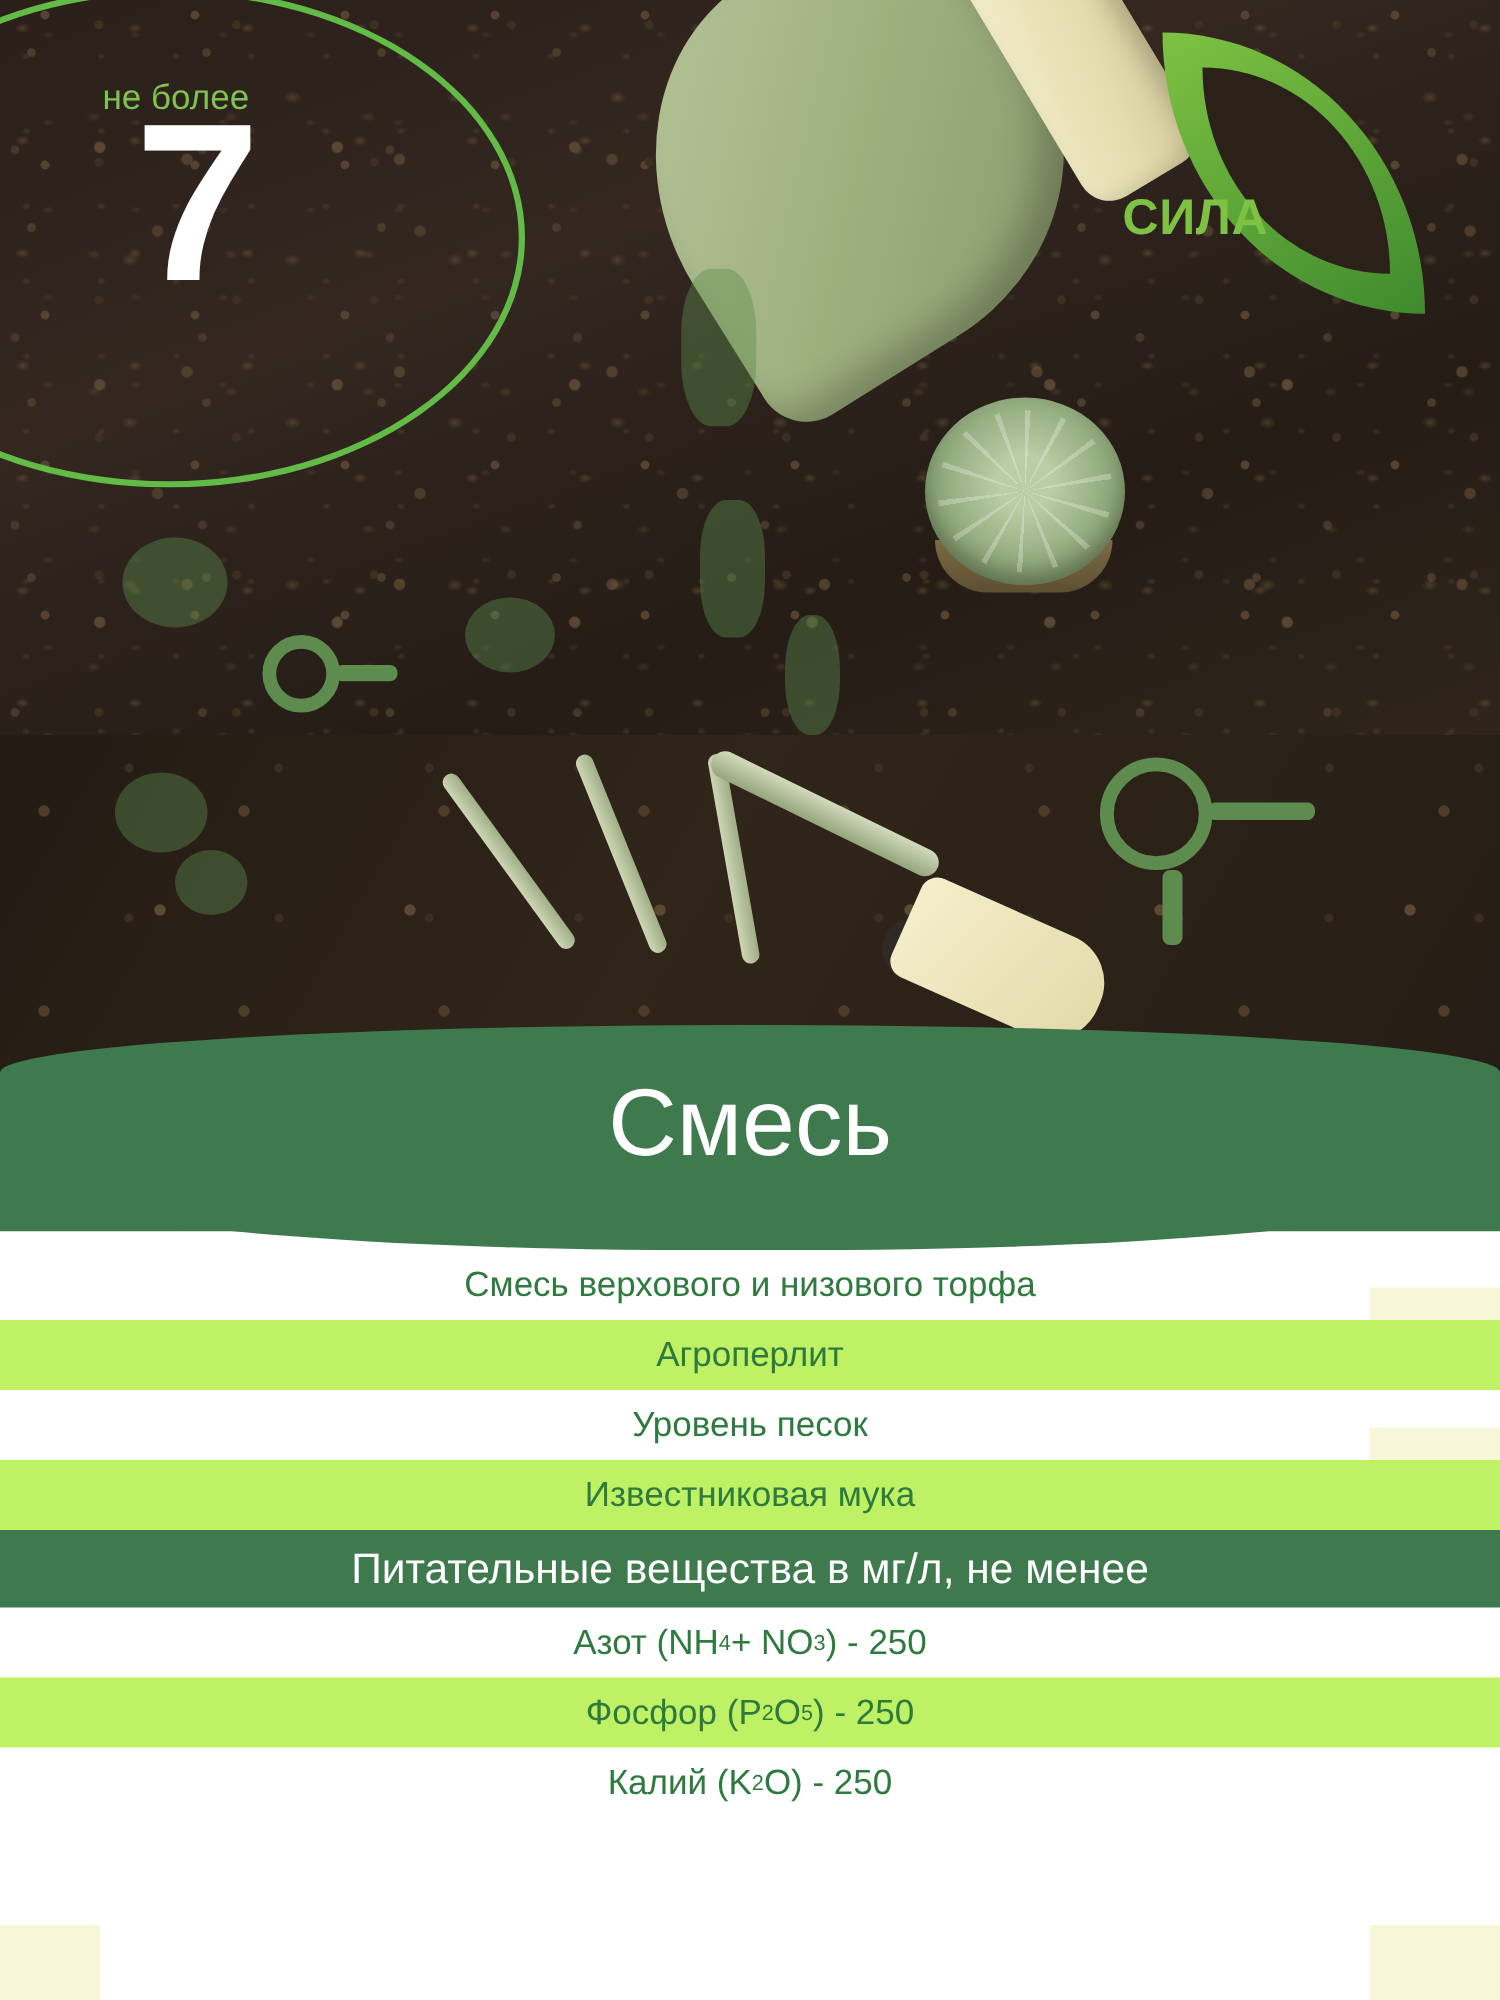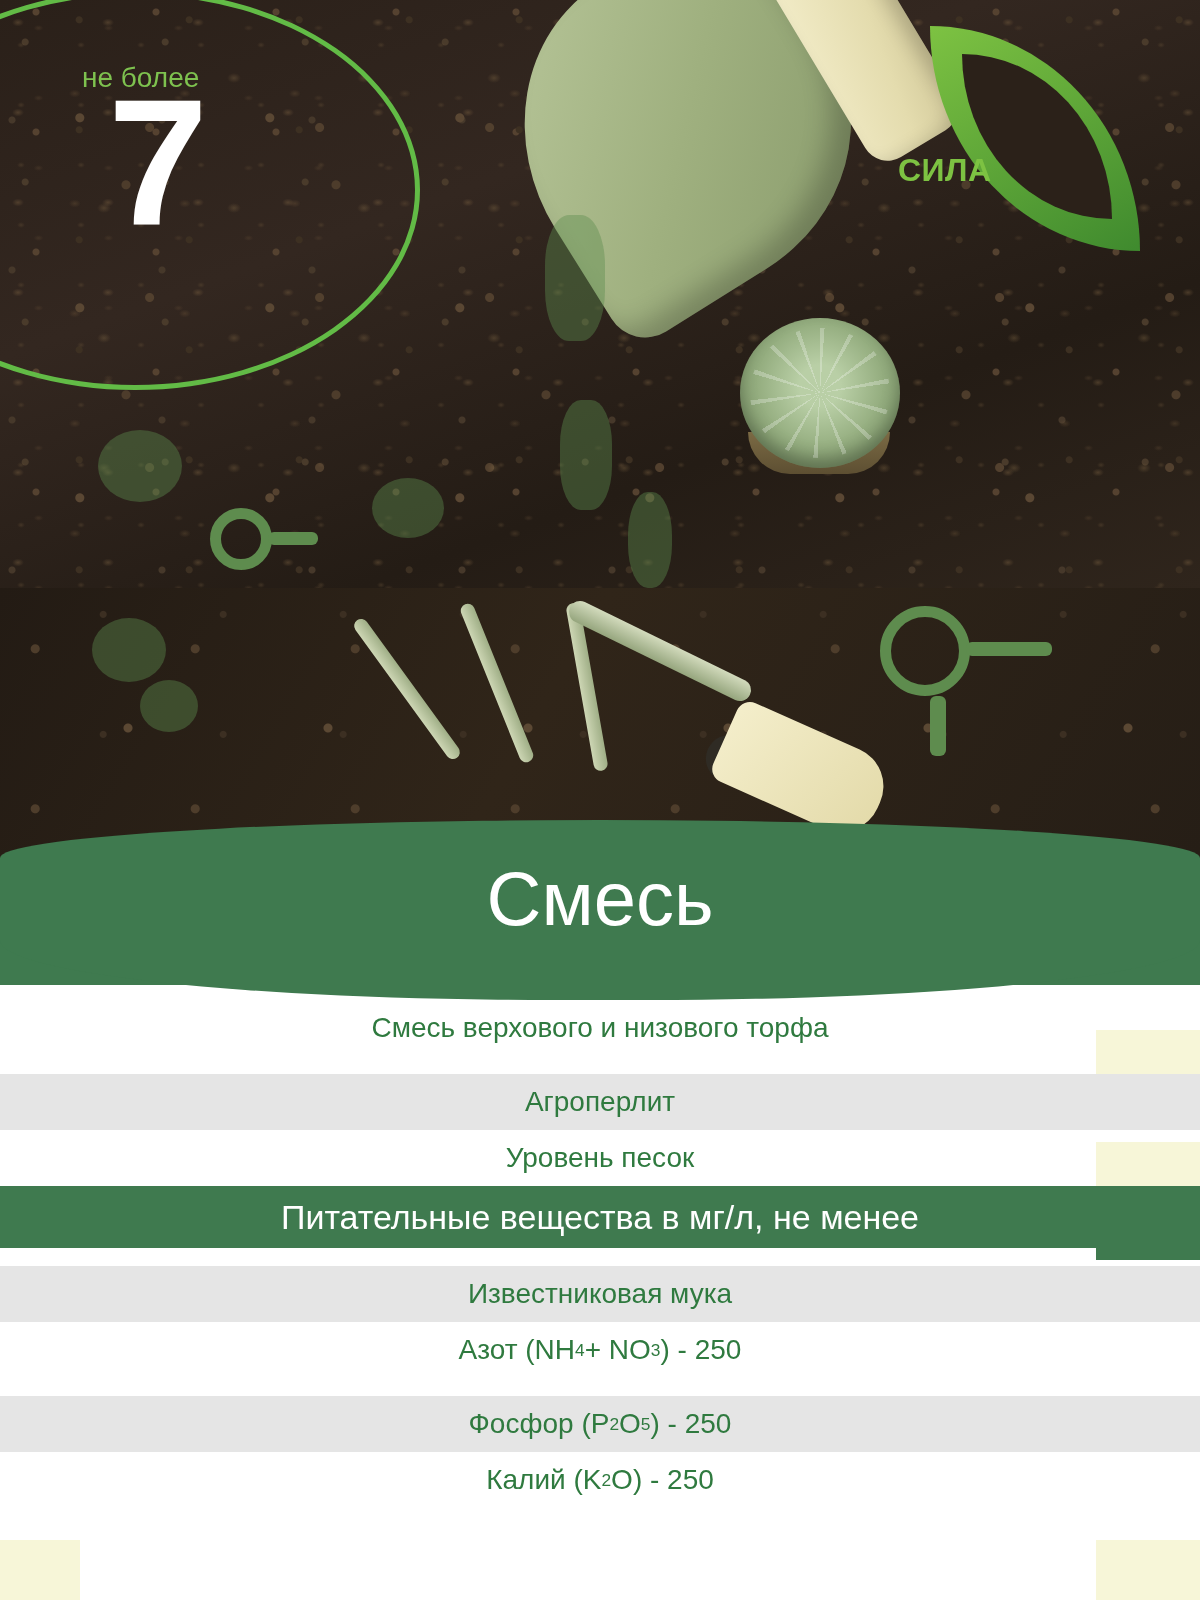--- a/index.html
+++ b/index.html
@@ -106,21 +106,21 @@
     position: absolute; right: 8px; top: 0; width: 210px; height: 225px;
     background: linear-gradient(150deg, #7dc242 0%, #3f8a2e 100%);
     border-radius: 0 100% 0 100%;
   }
   .logo-leaf-inner {
     position: absolute; right: 36px; top: 28px; width: 150px; height: 165px;
     background: #2b2119; border-radius: 0 100% 0 100%;
   }
   .logo-text {
     position: absolute; left: 0; top: 128px; width: 250px;
-    color: #7dc242; font-size: 32px; font-weight: bold; line-height: 1.02;
+    color: #7dc242; font-size: 40px; font-weight: bold; line-height: 1.02;
     letter-spacing: .5px; text-align: left; z-index: 3;
   }
 
   
   .strip {
     position: absolute; left: 0; top: 588px; width: 1200px; height: 272px;
     background:
       radial-gradient(circle at 22% 38%, #4e3d2b 0 4px, transparent 5px),
       radial-gradient(circle at 64% 70%, #5b4833 0 4px, transparent 5px),
       radial-gradient(circle at 86% 22%, #3c2f22 0 3px, transparent 4px),
@@ -172,21 +172,21 @@
     z-index: 5;
   }
 
   
   .comp { position: absolute; left: 0; top: 1000px; width: 1200px; }
   .row {
     position: relative; width: 1200px; height: 56px;
     display: flex; align-items: center; justify-content: center;
     font-size: 28px; color: #2f7a3f; white-space: nowrap;
   }
-  .row.alt { background: #e5e5e5; margin-top: 18px; }
+  .row.alt { background: #bef264; }
   .row.head {
     background: #3f7a4f; color: #ffffff; font-size: 34px; height: 62px;
   }
   .row sub { font-size: .62em; vertical-align: sub; }
 
   
   .side-strip { position: absolute; right: 0; width: 104px; }
   .ss1 { top: 1030px; height: 56px; background: #f7f6d8; }
   .ss2 { top: 1086px; height: 56px; background: #ffffff; }
   .ss3 { top: 1142px; height: 56px; background: #f7f6d8; }
@@ -256,23 +256,23 @@
   <div class="side-strip ss2"></div>
   <div class="side-strip ss3"></div>
   <div class="side-strip ss4"></div>
   <div class="side-strip ss5"></div>
   <div class="ss-left"></div>
 
   <div class="comp">
     <div class="row">Смесь верхового и низового торфа</div>
     <div class="row alt">Агроперлит</div>
     <div class="row">Уровень песок</div>
+    <div class="row alt">Известниковая мука</div>
+
     <div class="row head">Питательные вещества в мг/л, не менее</div>
-
-    <div class="row alt">Известниковая мука</div>
 
     <div class="row">
       <span>Азот (NH</span>
         <sub>4</sub>
         <span> + NO</span>
         <sub>3</sub>
         <span>) - 250</span>
     </div>
 
     <div class="row alt">

